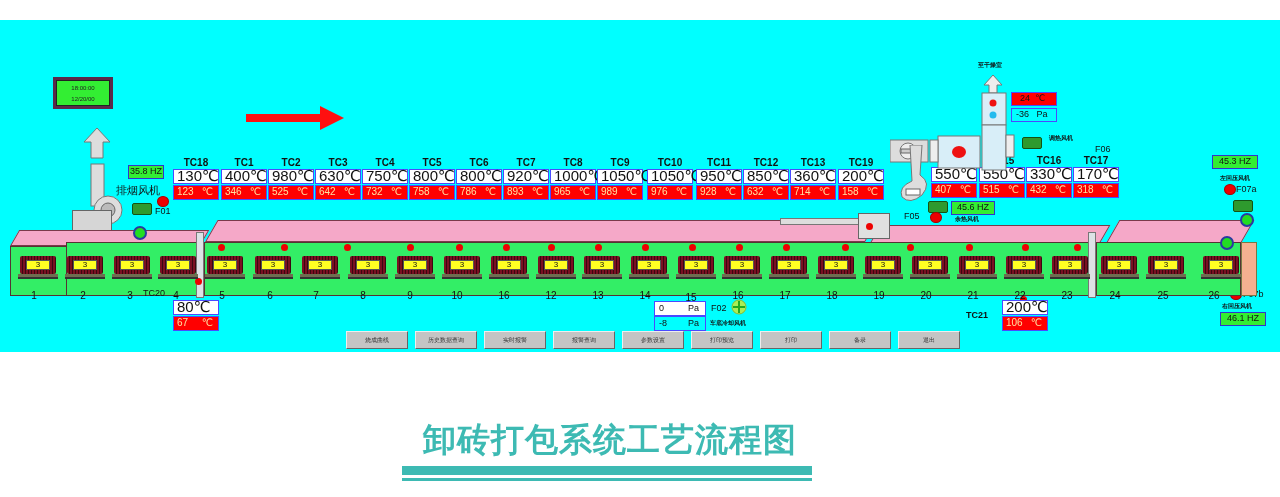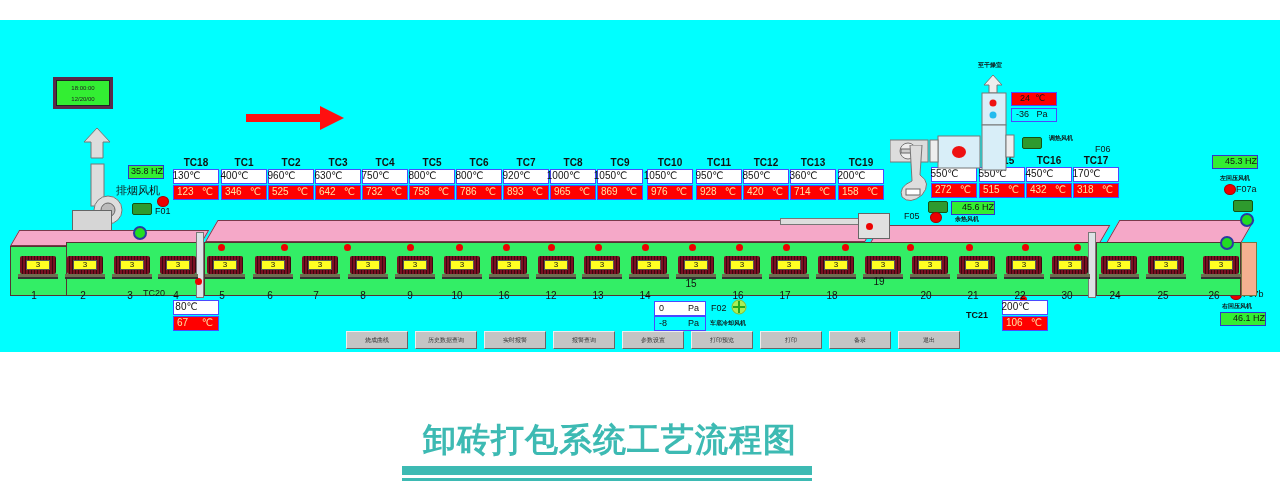--- a/index.html
+++ b/index.html
@@ -8,24 +8,24 @@
   .abs { position: absolute; }
 
   
   .clock { position: absolute; left: 53px; top: 57px; width: 60px; height: 32px; background: #33ee33; border: 3px solid #5a2a4a; box-shadow: inset 0 0 0 1px #222; font-size: 6px; color: #222; text-align: center; line-height: 11px; padding-top: 3px; }
 
   .arrow-red { position: absolute; left: 246px; top: 86px; }
 
   
   .tc { position: absolute; width: 46px; }
   .tc .lbl { font-size: 10px; font-weight: bold; color: #111; text-align: center; height: 12px; line-height: 12px; }
-  .tc .sp { height: 15px; background: #fff; border: 1.5px solid #4a4aff; font-size: 10px; color: #111; padding-left: 3px; line-height: 12px; display: flex; justify-content: center; padding-right: 22px; }
+  .tc .sp { height: 15px; background: #fff; border: 1.5px solid #4a4aff; font-size: 15px; color: #111; padding-left: 3px; line-height: 12px; display: flex; justify-content: flex-start; padding-right: 22px; }
   .tc .pv { height: 15px; margin-top: 1px; background: #ff0000; border: 1.5px solid #4a4aff; font-size: 10px; color: #ffe0a0; padding-left: 3px; line-height: 12px; display: flex; justify-content: space-between; padding-right: 5px; }
 
-  .freq { position: absolute; height: 14px; background: #33ee33; border: 1.5px solid #3333cc; font-size: 9px; color: #111; text-align: right; line-height: 11px; }
+  .freq { position: absolute; height: 14px; background: #33ee33; border: 1.5px solid #3333cc; font-size: 9px; color: #111; text-align: center; line-height: 11px; }
   .lab { position: absolute; font-size: 9px; color: #111; white-space: nowrap; }
   .lab-s { position: absolute; font-size: 6px; color: #111; white-space: nowrap; font-weight: bold; }
   .fan-dot { position: absolute; width: 12px; height: 11px; border-radius: 50%; background: #ee0000; border: 1px solid #aa0000; }
   .motor { position: absolute; width: 20px; height: 12px; background: #2e9a2e; border: 1px solid #145214; border-radius: 2px; }
 
   
   .kiln-top { position: absolute; background: #f5a8c8; border: 1px solid #7a3a4a; }
   .kiln-body { position: absolute; background: #33ee66; border: 1.5px solid #553333; }
   .car { position: absolute; width: 40px; height: 24px; }
   .car .bricks { position: absolute; left: 2px; top: 0; width: 36px; height: 18px; background: repeating-linear-gradient(90deg,#7a1022 0 2px,#3a0810 2px 3px); border-radius: 2px; }
@@ -94,21 +94,21 @@
         <span>℃</span>
       </div>
     <div class="pv">
         <span>346</span>
         <span>℃</span>
       </div>
   </div>
   <div class="tc" style="left:268px;top:137px">
     <div class="lbl">TC2</div>
     <div class="sp">
-        <span>960</span>
+        <span>980</span>
         <span>℃</span>
       </div>
     <div class="pv">
         <span>525</span>
         <span>℃</span>
       </div>
   </div>
   <div class="tc" style="left:315px;top:137px">
     <div class="lbl">TC3</div>
     <div class="sp">
@@ -175,21 +175,21 @@
         <span>℃</span>
       </div>
   </div>
   <div class="tc" style="left:597px;top:137px">
     <div class="lbl">TC9</div>
     <div class="sp">
         <span>1050</span>
         <span>℃</span>
       </div>
     <div class="pv">
-        <span>869</span>
+        <span>989</span>
         <span>℃</span>
       </div>
   </div>
   <div class="tc" style="left:647px;top:137px">
     <div class="lbl">TC10</div>
     <div class="sp">
         <span>1050</span>
         <span>℃</span>
       </div>
     <div class="pv">
@@ -208,21 +208,21 @@
         <span>℃</span>
       </div>
   </div>
   <div class="tc" style="left:743px;top:137px">
     <div class="lbl">TC12</div>
     <div class="sp">
         <span>850</span>
         <span>℃</span>
       </div>
     <div class="pv">
-        <span>420</span>
+        <span>632</span>
         <span>℃</span>
       </div>
   </div>
   <div class="tc" style="left:790px;top:137px">
     <div class="lbl">TC13</div>
     <div class="sp">
         <span>360</span>
         <span>℃</span>
       </div>
     <div class="pv">
@@ -242,39 +242,39 @@
       </div>
   </div>
 
   <div class="tc" style="left:931px;top:135px">
     <div class="lbl">TC14</div>
     <div class="sp">
         <span>550</span>
         <span>℃</span>
       </div>
     <div class="pv">
-        <span>272</span>
+        <span>407</span>
         <span>℃</span>
       </div>
   </div>
   <div class="tc" style="left:979px;top:135px">
     <div class="lbl">TC15</div>
     <div class="sp">
         <span>550</span>
         <span>℃</span>
       </div>
     <div class="pv">
         <span>515</span>
         <span>℃</span>
       </div>
   </div>
   <div class="tc" style="left:1026px;top:135px">
     <div class="lbl">TC16</div>
     <div class="sp">
-        <span>450</span>
+        <span>330</span>
         <span>℃</span>
       </div>
     <div class="pv">
         <span>432</span>
         <span>℃</span>
       </div>
   </div>
   <div class="tc" style="left:1073px;top:135px">
     <div class="lbl">TC17</div>
     <div class="sp">
@@ -514,29 +514,29 @@
   <div class="pos-num" style="left:212px;top:270px">5</div>
   <div class="pos-num" style="left:260px;top:270px">6</div>
   <div class="pos-num" style="left:306px;top:270px">7</div>
   <div class="pos-num" style="left:353px;top:270px">8</div>
   <div class="pos-num" style="left:400px;top:270px">9</div>
   <div class="pos-num" style="left:447px;top:270px">10</div>
   <div class="pos-num" style="left:494px;top:270px">16</div>
   <div class="pos-num" style="left:541px;top:270px">12</div>
   <div class="pos-num" style="left:588px;top:270px">13</div>
   <div class="pos-num" style="left:635px;top:270px">14</div>
-  <div class="pos-num" style="left:681px;top:258px">15</div>
+  <div class="pos-num" style="left:681px;top:272px">15</div>
   <div class="pos-num" style="left:728px;top:270px">16</div>
   <div class="pos-num" style="left:775px;top:270px">17</div>
   <div class="pos-num" style="left:822px;top:270px">18</div>
-  <div class="pos-num" style="left:869px;top:256px">19</div>
+  <div class="pos-num" style="left:869px;top:270px">19</div>
   <div class="pos-num" style="left:916px;top:270px">20</div>
   <div class="pos-num" style="left:963px;top:270px">21</div>
   <div class="pos-num" style="left:1010px;top:270px">22</div>
-  <div class="pos-num" style="left:1057px;top:270px">30</div>
+  <div class="pos-num" style="left:1057px;top:270px">23</div>
   <div class="pos-num" style="left:1105px;top:270px">24</div>
   <div class="pos-num" style="left:1153px;top:270px">25</div>
   <div class="pos-num" style="left:1204px;top:270px">26</div>
 
   <div class="lab" style="left:143px;top:268px;font-weight:normal">TC20</div>
   <div class="tc" style="left:173px;top:268px;width:46px">
     <div class="lbl"></div>
     <div class="sp">
         <span>80</span>
         <span>℃</span>

